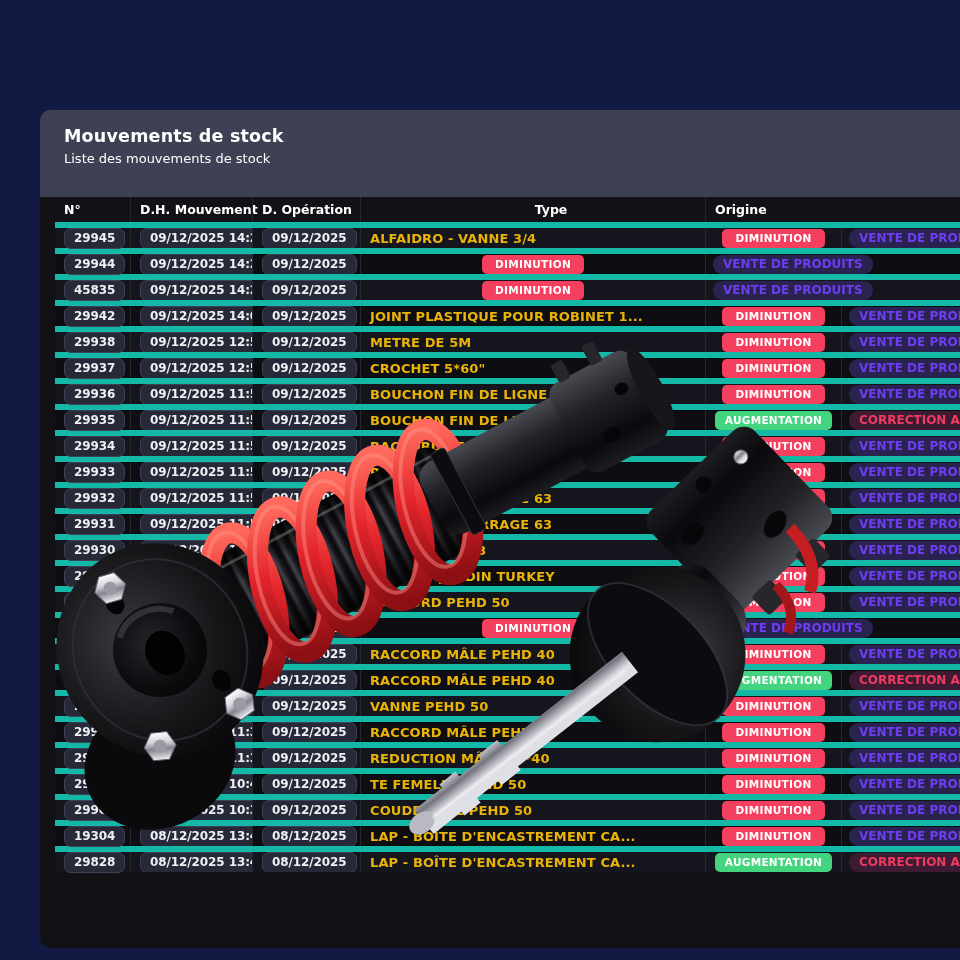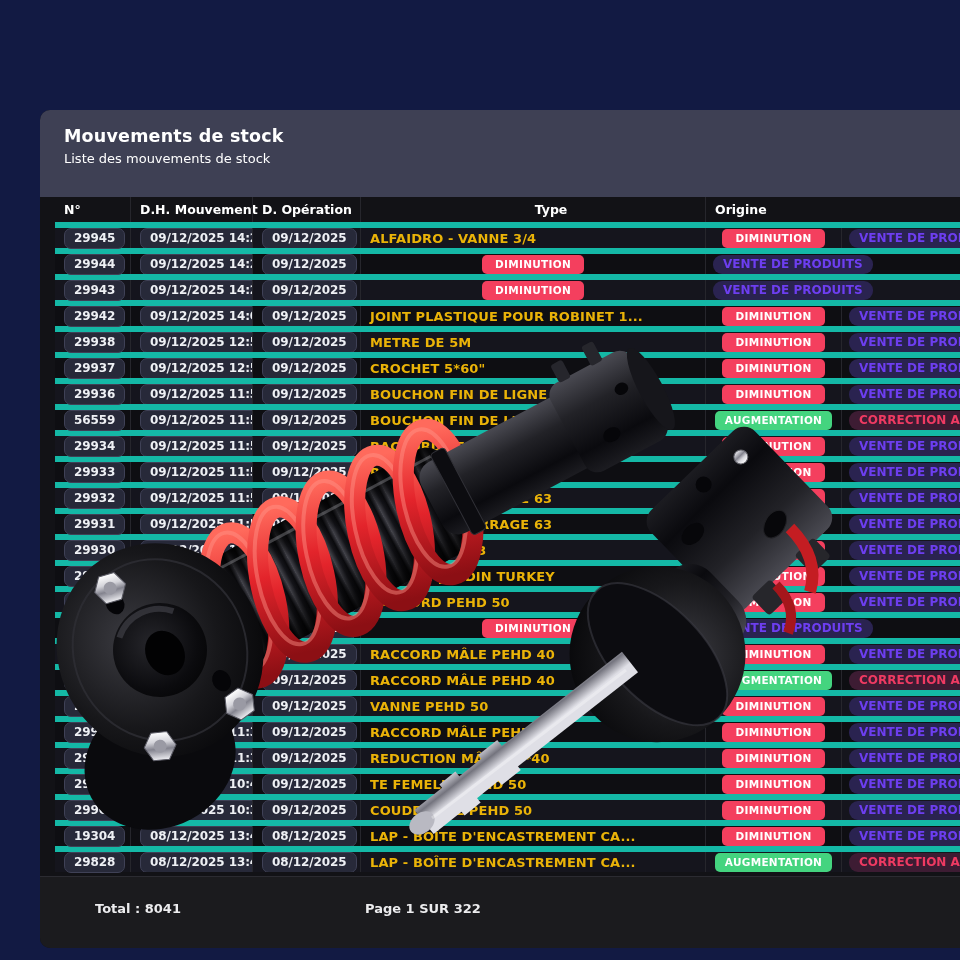--- a/index.html
+++ b/index.html
@@ -93,21 +93,21 @@
               <span class="pill">09/12/2025</span>
             </div>
     <div class="td c-type">
               <span class="badge badge-dim">DIMINUTION</span>
             </div>
     <div class="td c-orig">
               <span class="obadge obadge-vente">VENTE DE PRODUITS</span>
             </div>
   </div>
           <div class="trow">
-    <div class="td c-num"><span class="pill">29943</span></div>
+    <div class="td c-num"><span class="pill">45835</span></div>
     <div class="td c-dh">
               <span class="pill">09/12/2025 14:28</span>
             </div>
     <div class="td c-dop">
               <span class="pill">09/12/2025</span>
             </div>
     <div class="td c-type">
               <span class="badge badge-dim">DIMINUTION</span>
             </div>
     <div class="td c-orig">
@@ -180,21 +180,21 @@
               <span class="prod">BOUCHON FIN DE LIGNE PEHD 50</span>
             </div>
     <div class="td c-type">
               <span class="badge badge-dim">DIMINUTION</span>
             </div>
     <div class="td c-orig">
               <span class="obadge obadge-vente">VENTE DE PRODUITS</span>
             </div>
   </div>
           <div class="trow">
-    <div class="td c-num"><span class="pill">56559</span></div>
+    <div class="td c-num"><span class="pill">29935</span></div>
     <div class="td c-dh">
               <span class="pill">09/12/2025 11:53</span>
             </div>
     <div class="td c-dop">
               <span class="pill">09/12/2025</span>
             </div>
     <div class="td c-prod">
               <span class="prod">BOUCHON FIN DE LIGNE PEHD 50</span>
             </div>
     <div class="td c-type">
@@ -503,24 +503,20 @@
     <div class="td c-type">
               <span class="badge badge-aug">AUGMENTATION</span>
             </div>
     <div class="td c-orig">
               <span class="obadge obadge-corr">CORRECTION AUTOMATIQUE</span>
             </div>
   </div>
         </div>
     </div>
 
-    <div class="tfooter">
-      <span class="total">Total : 8041</span>
-      <span class="pager">Page 1 SUR 322</span>
-    </div>
   </section>
 
   <svg class="struts" width="960" height="960" viewBox="0 0 960 960" aria-hidden="true">
     <defs>
       <linearGradient id="cylG" x1="0" y1="0" x2="0" y2="1">
         <stop offset="0" stop-color="#4a4a52"></stop>
           <stop offset=".35" stop-color="#222227"></stop>
         <stop offset=".75" stop-color="#0a0a0e"></stop>
           <stop offset="1" stop-color="#1c1c21"></stop>
       </linearGradient>

